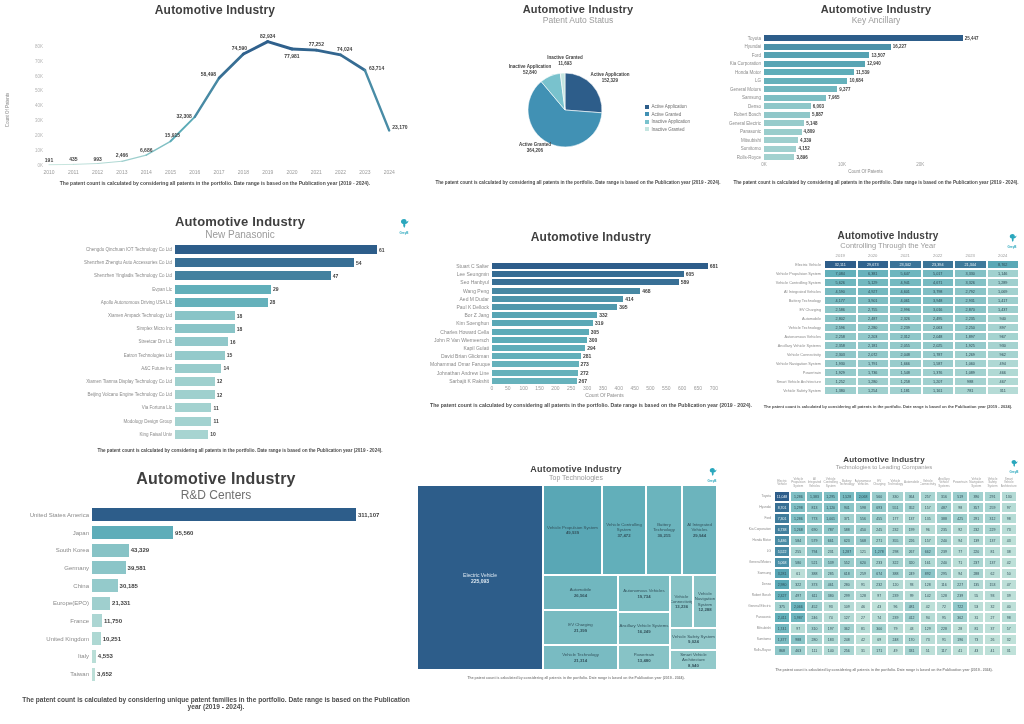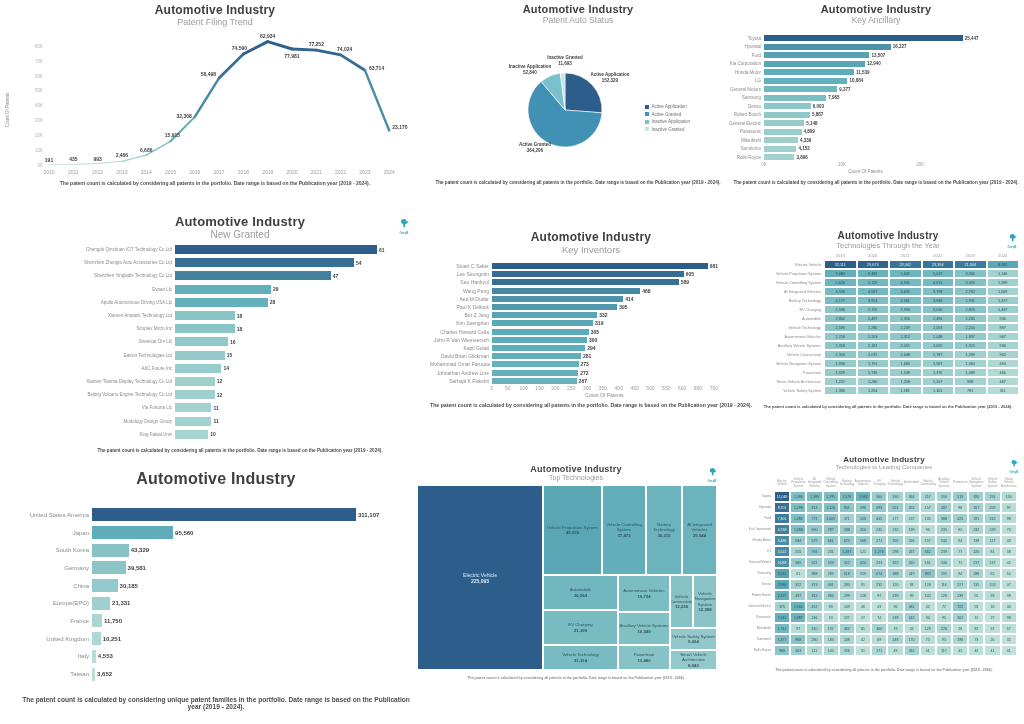--- a/index.html
+++ b/index.html
@@ -28,21 +28,20 @@
 .legend{position:absolute}
 .litem{display:flex;align-items:center;margin-bottom:2.5px}
 .lsw{width:4px;height:4px;margin-right:2.5px;flex:none}
 .ltext{color:#6e6e6e;white-space:nowrap}
 </style>
 </head>
 <body>
 
 <section class="chart" id="c0" style="left:0;top:8;width:430px;height:192px">
   <h1 style="font-size:12px;margin-top:3px">Automotive Industry</h1>
-  <h2 style="font-size:9px">Patent Filing Trend</h2>
   <div class="body" id="b0" style="top:28px;height:152px"><svg width="430" height="152">
         <text x="43" y="138.8" font-size="4.5" fill="#b3b3b3" text-anchor="end">0K</text>
         <text x="43" y="123.925" font-size="4.5" fill="#b3b3b3" text-anchor="end">10K</text>
         <text x="43" y="109.05" font-size="4.5" fill="#b3b3b3" text-anchor="end">20K</text>
         <text x="43" y="94.175" font-size="4.5" fill="#b3b3b3" text-anchor="end">30K</text>
         <text x="43" y="79.3" font-size="4.5" fill="#b3b3b3" text-anchor="end">40K</text>
         <text x="43" y="64.425" font-size="4.5" fill="#b3b3b3" text-anchor="end">50K</text>
         <text x="43" y="49.55" font-size="4.5" fill="#b3b3b3" text-anchor="end">60K</text>
         <text x="43" y="34.675" font-size="4.5" fill="#b3b3b3" text-anchor="end">70K</text>
         <text x="43" y="19.8" font-size="4.5" fill="#b3b3b3" text-anchor="end">80K</text>
@@ -220,21 +219,21 @@
         <span style="left: 114.077px;">10K</span>
         <span style="left: 192.154px;">20K</span>
       </div>
       <div class="xlabel" style="font-size: 4.5px; margin-left: 36px; width: 203px;">Count Of Patents</div>
     </div>
   <p class="foot" style="top:180px;font-size:4.6px">The patent count is calculated by considering all patents in the portfolio. Date range is based on the Publication year (2019 - 2024).</p>
 </section>
 
 <section class="chart" id="c3" style="left:60px;top:212px;width:360px;height:248px">
   <h1 style="font-size:13px;margin-top:2px">Automotive Industry</h1>
-  <h2 style="font-size:10px">New Granted</h2>
+  <h2 style="font-size:10px">New Panasonic</h2>
   <span class="logo" style="top:4px;right:8px">
     <svg width="10" height="11" viewBox="0 0 20 20">
         <path d="M10 1 C13.5 1 15.5 3.5 15 6.5 C16.5 6.3 18 5.3 19 4.2 C18.6 8.5 15.8 10.8 12.5 11 L12.5 15 L10.5 19 L8.5 15 L8.5 11 C5.5 10.6 3.5 8.4 4 5.5 C4.5 2.8 7 1 10 1 Z" fill="#2aa7bd"></path>
       </svg>
     <em>GreyB</em>
   </span>
   <div class="body" id="b3" style="top:31px">
       <div class="brow" style="height: 13.2px;">
         <span class="blab" style="width: 115px; font-size: 4.5px;">Chengdu Qinchuan IOT Technology Co Ltd</span>
         <span class="bbar" style="width: 202.062px; height: 9px; background: rgb(45, 93, 138);"></span>
@@ -309,21 +308,20 @@
         <span class="blab" style="width: 115px; font-size: 4.5px;">King Faisal Univ</span>
         <span class="bbar" style="width: 33.125px; height: 9px; background: rgb(167, 212, 209);"></span>
         <span class="bval" style="font-size: 5px;">10</span>
       </div>
     </div>
   <p class="foot" style="top:236px;font-size:4.6px">The patent count is calculated by considering all patents in the portfolio. Date range is based on the Publication year (2019 - 2024).</p>
 </section>
 
 <section class="chart" id="c4" style="left:430px;top:230px;width:322px;height:226px">
   <h1 style="font-size:12px;margin-top:0">Automotive Industry</h1>
-  <h2 style="font-size:9.5px">Key Inventors</h2>
   <div class="body" id="b4" style="top:32px">
       <div class="brow" style="height: 8.2px;">
         <span class="blab" style="width: 62px; font-size: 5px;">Stuart C Salter</span>
         <span class="bbar" style="width: 215.81px; height: 6px; background: rgb(45, 93, 138);"></span>
         <span class="bval" style="font-size: 5px;">681</span>
       </div>
       <div class="brow" style="height: 8.2px;">
         <span class="blab" style="width: 62px; font-size: 5px;">Lee Seungmin</span>
         <span class="bbar" style="width: 191.725px; height: 6px; background: rgb(54, 108, 147);"></span>
         <span class="bval" style="font-size: 5px;">605</span>
@@ -410,21 +408,21 @@
         <span style="left: 267.986px;">650</span>
         <span style="left: 283.831px;">700</span>
       </div>
       <div class="xlabel" style="font-size: 5px; margin-left: 62px; width: 225px;">Count Of Patents</div>
     </div>
   <p class="foot" style="top:172px;font-size:5.2px">The patent count is calculated by considering all patents in the portfolio. Date range is based on the Publication year (2019 - 2024).</p>
 </section>
 
 <section class="chart" id="c5" style="left:752px;top:228px;width:272px;height:238px">
   <h1 style="font-size:10px;margin-top:2px">Automotive Industry</h1>
-  <h2 style="font-size:7.5px">Technologies Through the Year</h2>
+  <h2 style="font-size:7.5px">Controlling Through the Year</h2>
   <span class="logo" style="top:2px;right:4px">
     <svg width="9" height="10" viewBox="0 0 20 20">
         <path d="M10 1 C13.5 1 15.5 3.5 15 6.5 C16.5 6.3 18 5.3 19 4.2 C18.6 8.5 15.8 10.8 12.5 11 L12.5 15 L10.5 19 L8.5 15 L8.5 11 C5.5 10.6 3.5 8.4 4 5.5 C4.5 2.8 7 1 10 1 Z" fill="#2aa7bd"></path>
       </svg>
     <em>GreyB</em>
   </span>
   <div class="body" id="b5" style="top:24px">
       <div class="heat" style="grid-template-columns: 72px repeat(6, 32.5px);">
         <div class="hhead" style="height: 8px;"></div>
         <div class="hhead" style="height: 8px; font-size: 4.2px;">2019</div>
@@ -538,20 +536,21 @@
         <div class="hcell" style="height: 9px; font-size: 3.8px; background: rgb(161, 209, 207); color: rgb(46, 75, 85);">1,161</div>
         <div class="hcell" style="height: 9px; font-size: 3.8px; background: rgb(168, 213, 209); color: rgb(46, 75, 85);">781</div>
         <div class="hcell" style="height: 9px; font-size: 3.8px; background: rgb(181, 219, 214); color: rgb(46, 75, 85);">311</div>
       </div>
     </div>
   <p class="foot" style="top:176px;font-size:4px">The patent count is calculated by considering all patents in the portfolio. Date range is based on the Publication year (2019 - 2024).</p>
 </section>
 
 <section class="chart" id="c6" style="left:20px;top:468px;width:392px;height:244px">
   <h1 style="font-size:16px;margin-top:2px">Automotive Industry</h1>
+  <h2 style="font-size:12px;color:#6f6f6f">R&amp;D Centers</h2>
   <div class="body" id="b6" style="top:38px">
       <div class="brow" style="height: 17.7px;">
         <span class="blab" style="width: 72px; font-size: 6px;">United States America</span>
         <span class="bbar" style="width: 263.97px; height: 13px; background: rgb(45, 93, 138);"></span>
         <span class="bval" style="font-size: 6px;">311,107</span>
       </div>
       <div class="brow" style="height: 17.7px;">
         <span class="blab" style="width: 72px; font-size: 6px;">Japan</span>
         <span class="bbar" style="width: 81.0812px; height: 13px; background: rgb(94, 173, 185);"></span>
         <span class="bval" style="font-size: 6px;">95,560</span>

